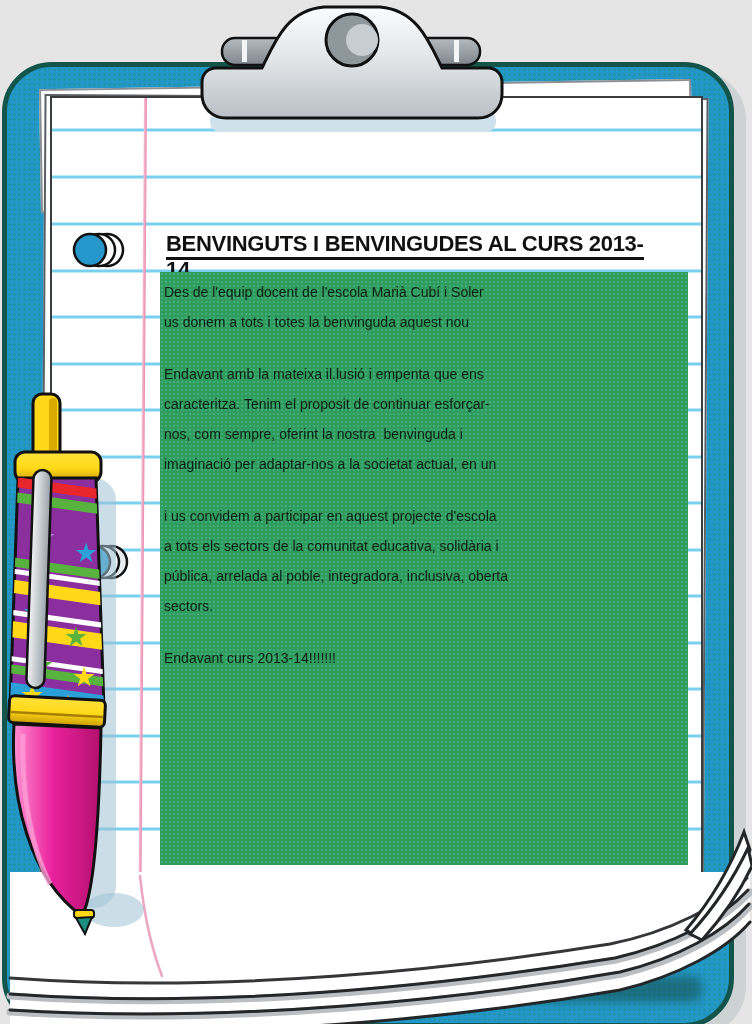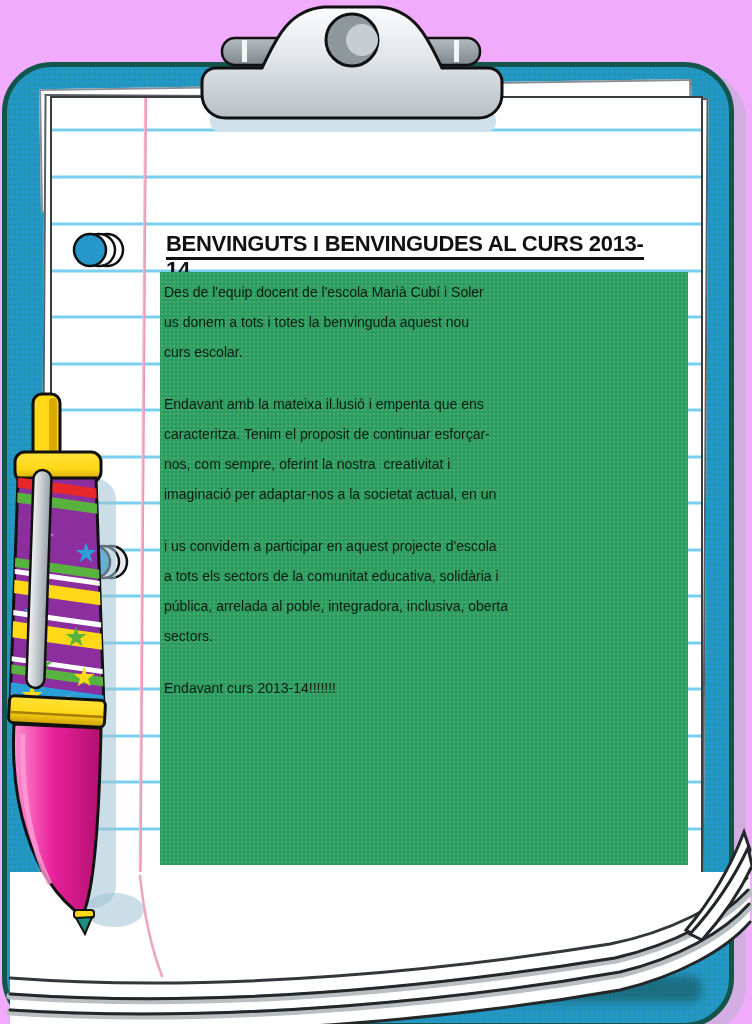--- a/index.html
+++ b/index.html
@@ -1,16 +1,16 @@
 <!DOCTYPE html>
 <html><head>
 <meta charset="utf-8">
 <style>
   html,body{margin:0;padding:0;background:#fff;}
-  #stage{position:relative;width:752px;height:1024px;background:#f0abfc;overflow:hidden;
+  #stage{position:relative;width:752px;height:1024px;background:#e5e5e5;overflow:hidden;
          font-family:"Liberation Sans",sans-serif;}
   .abs{position:absolute;}
 
   
   .board{left:2px;top:62px;width:722px;height:956px;background:#2397c8;
          border:5px solid #14554b;border-radius:50px;
          box-shadow:12px 8px 0 rgba(165,180,186,0.38);}
   .board::after{content:"";position:absolute;inset:0;border-radius:46px;
          background-image:radial-gradient(rgba(30,140,80,.30) 1.2px,transparent 1.3px);
          background-size:5px 5px;}
@@ -86,26 +86,25 @@
 
   <div class="abs title">
     <span>BENVINGUTS I BENVINGUDES AL CURS 2013-14</span>
   </div>
 
   <div class="abs note-box">
     <div style="position:relative;">
         <div class="para">
           <div class="line">Des de l'equip docent de l'escola Marià Cubí i Soler</div>
           <div class="line">us donem a tots i totes la benvinguda aquest nou</div>
-          <div class="line">curs escolar.</div>
         </div>
         <div class="para">
           <div class="line">Endavant amb la mateixa il.lusió i empenta que ens</div>
           <div class="line">caracteritza. Tenim el proposit de continuar esforçar-</div>
-          <div class="line">nos, com sempre, oferint la nostra  creativitat i</div>
+          <div class="line">nos, com sempre, oferint la nostra  benvinguda i</div>
           <div class="line">imaginació per adaptar-nos a la societat actual, en un</div>
         </div>
         <div class="para">
           <div class="line">i us convidem a participar en aquest projecte d'escola</div>
           <div class="line">a tots els sectors de la comunitat educativa, solidària i</div>
           <div class="line">pública, arrelada al poble, integradora, inclusiva, oberta</div>
           <div class="line">sectors.</div>
         </div>
         <div class="para">
           <div class="line">Endavant curs 2013-14!!!!!!!</div>

